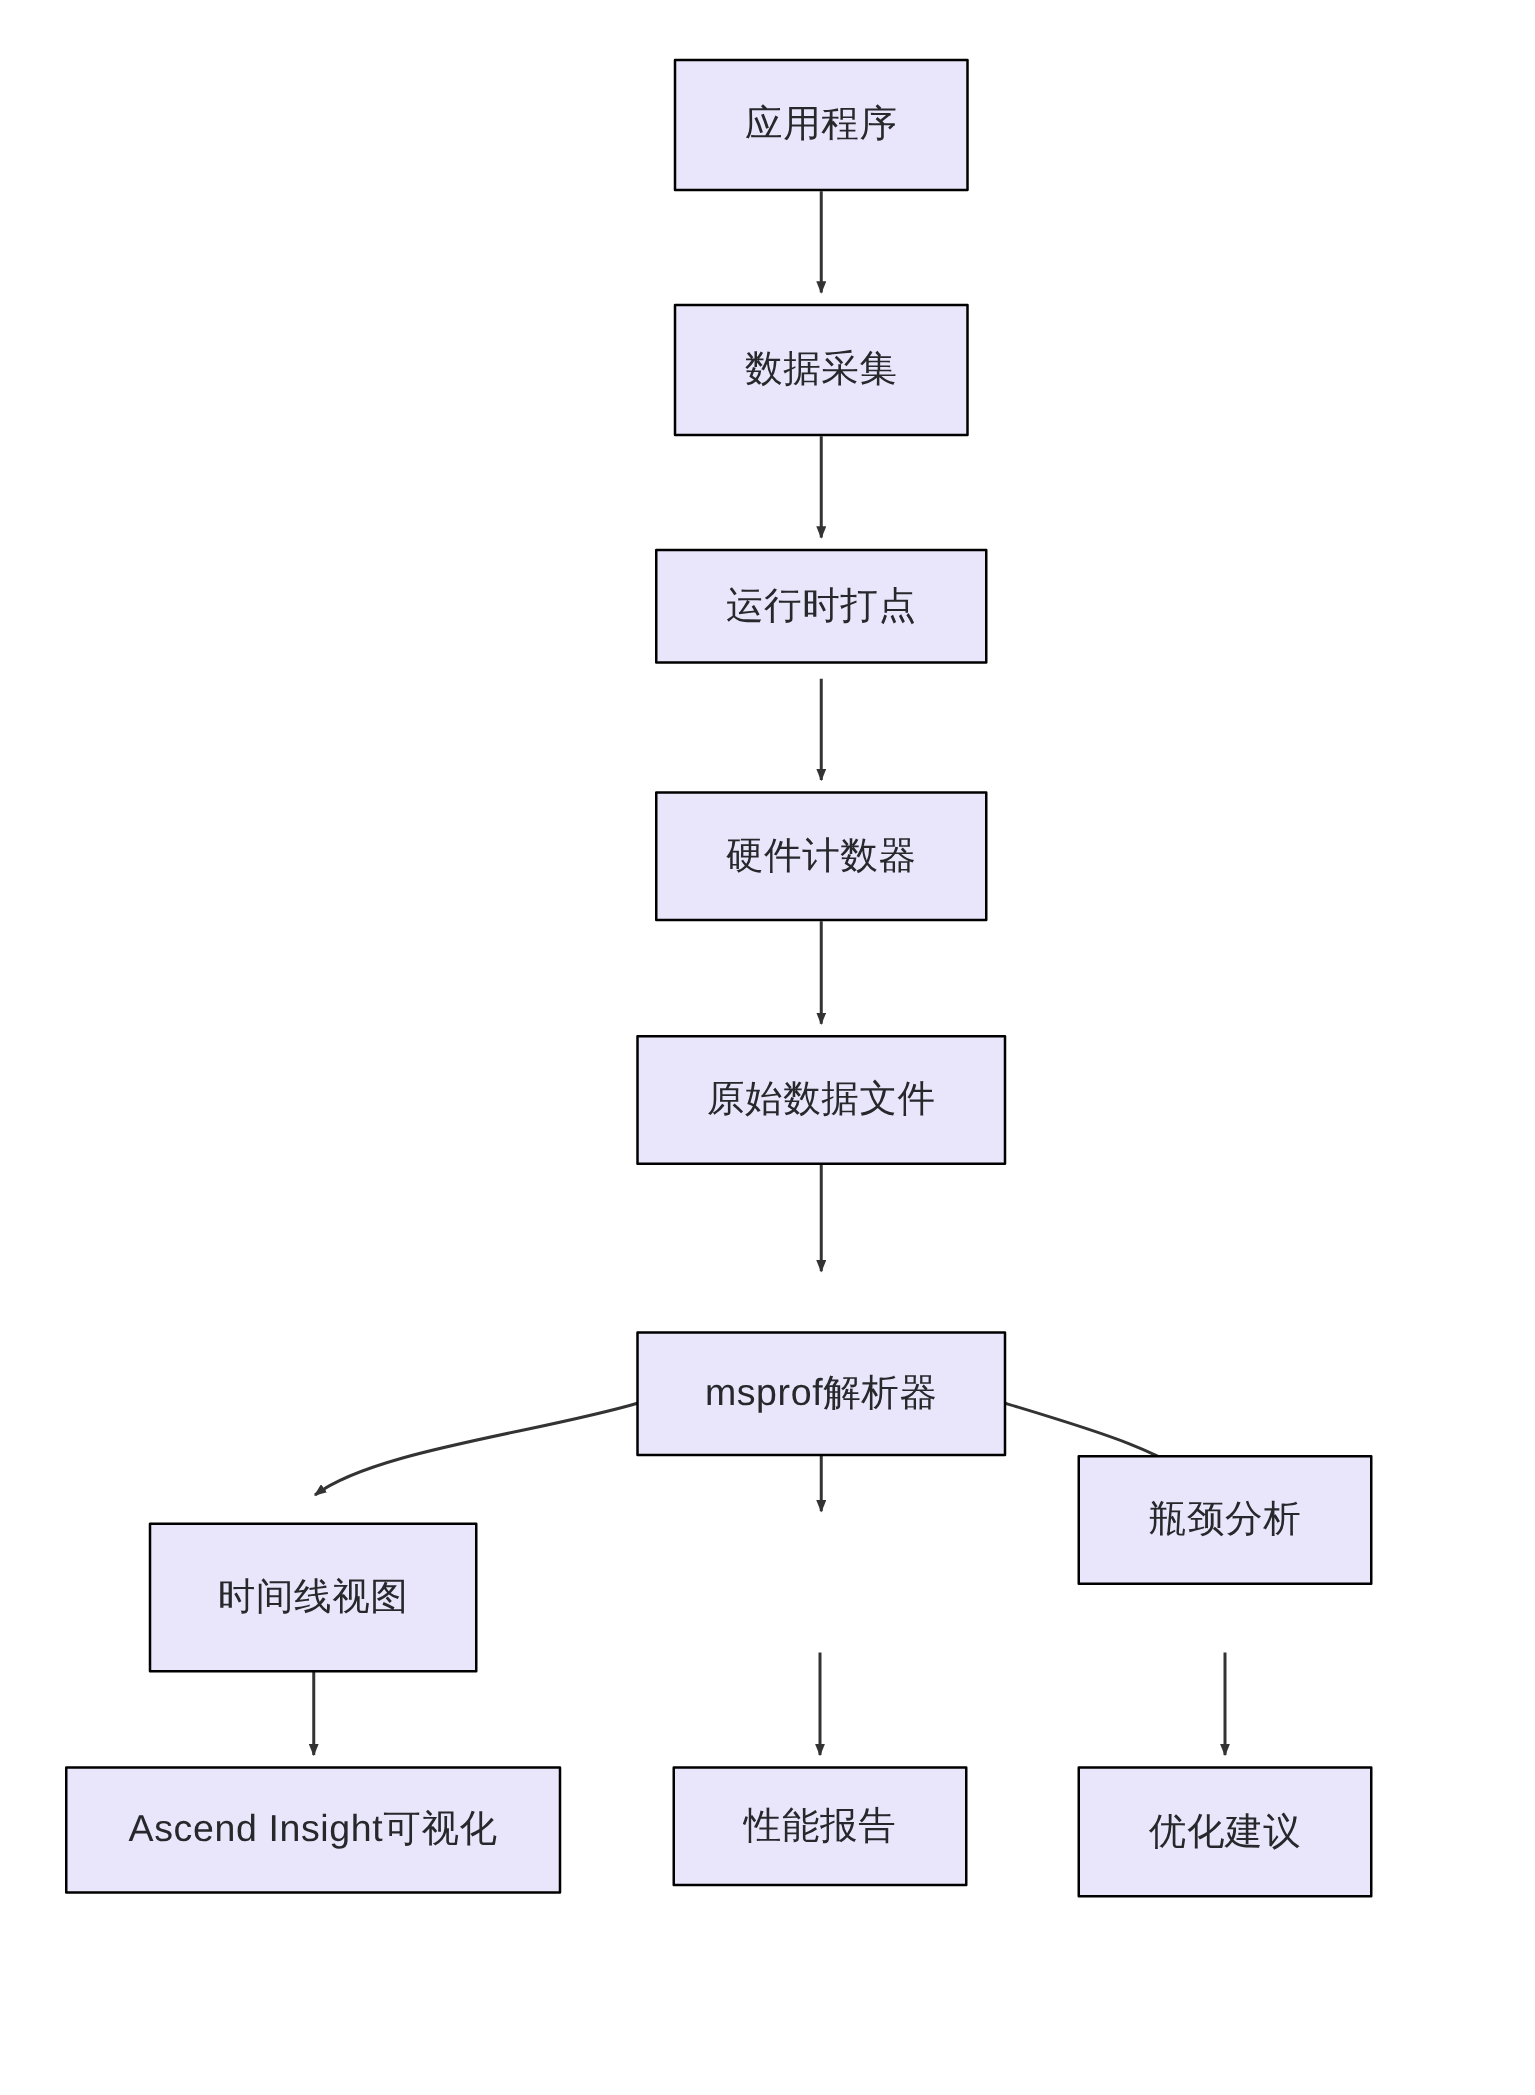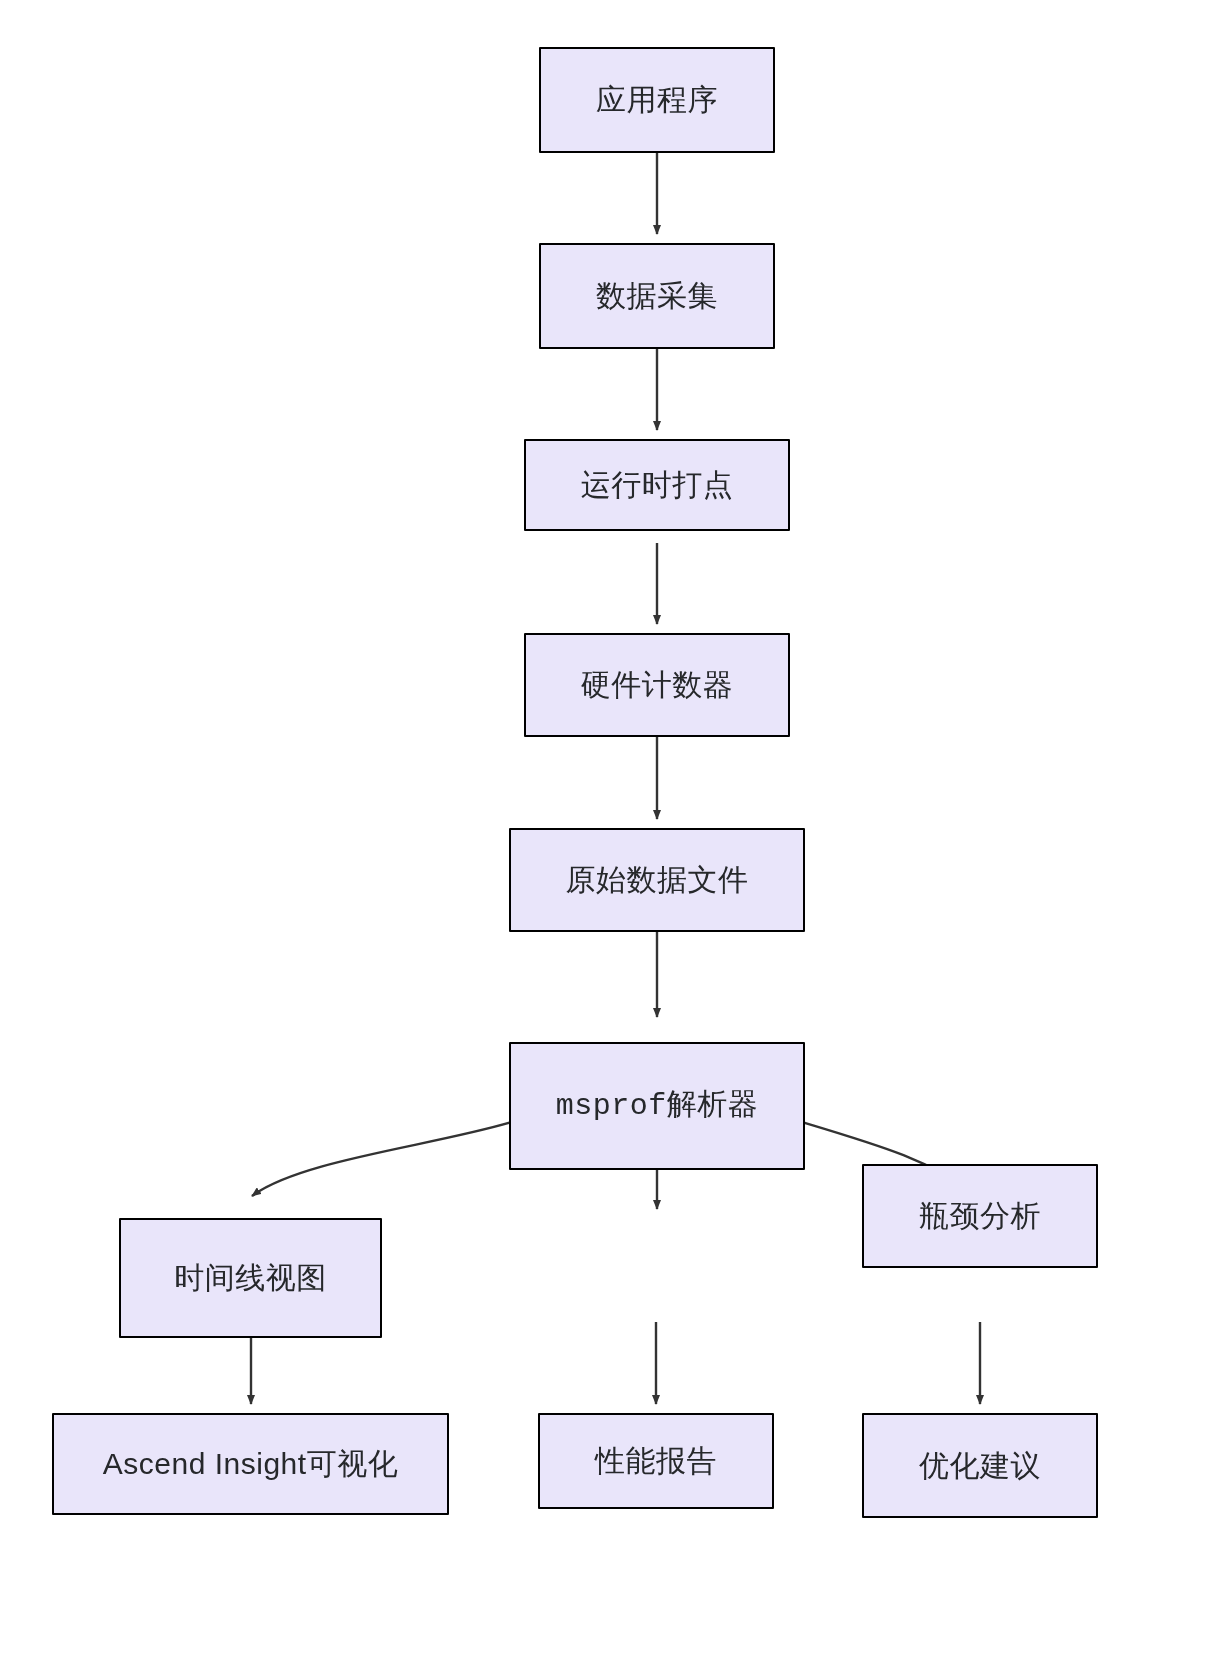--- a/index.html
+++ b/index.html
@@ -88,21 +88,21 @@
   </div>
 
   <div class="flow-node" style="left:524px;top:633px;width:266px;height:104px;">
     <span class="node-label">硬件计数器</span>
   </div>
 
   <div class="flow-node" style="left:509px;top:828px;width:296px;height:104px;">
     <span class="node-label">原始数据文件</span>
   </div>
 
-  <div class="flow-node" style="left:509px;top:1042px;width:296px;height:128px;font-family:Liberation Mono, monospace;">
+  <div class="flow-node" style="left:509px;top:1065px;width:296px;height:100px;">
     <span class="node-label">msprof解析器</span>
   </div>
 
   <div class="flow-node" style="left:119px;top:1218px;width:263px;height:120px;">
     <span class="node-label">时间线视图</span>
   </div>
 
 
   <div class="flow-node" style="left:862px;top:1164px;width:236px;height:104px;">
     <span class="node-label">瓶颈分析</span>

